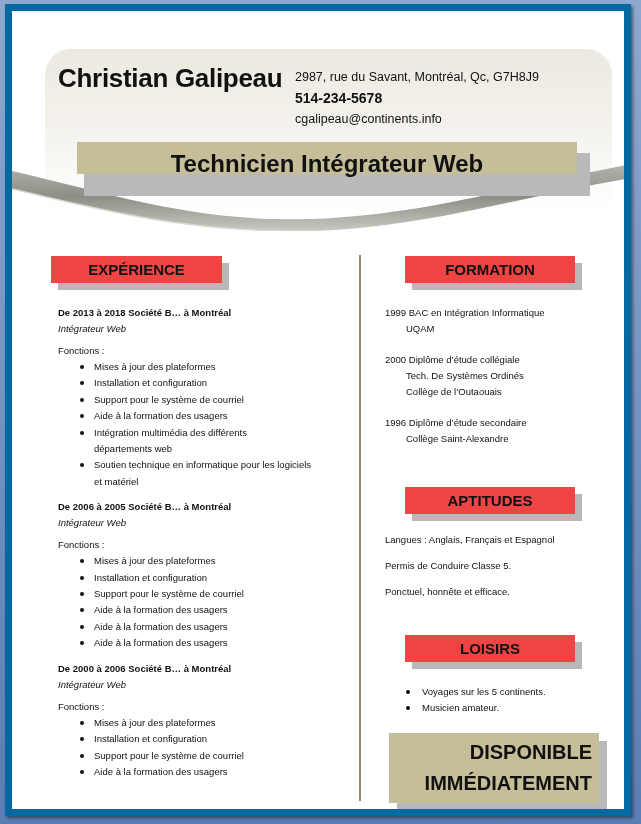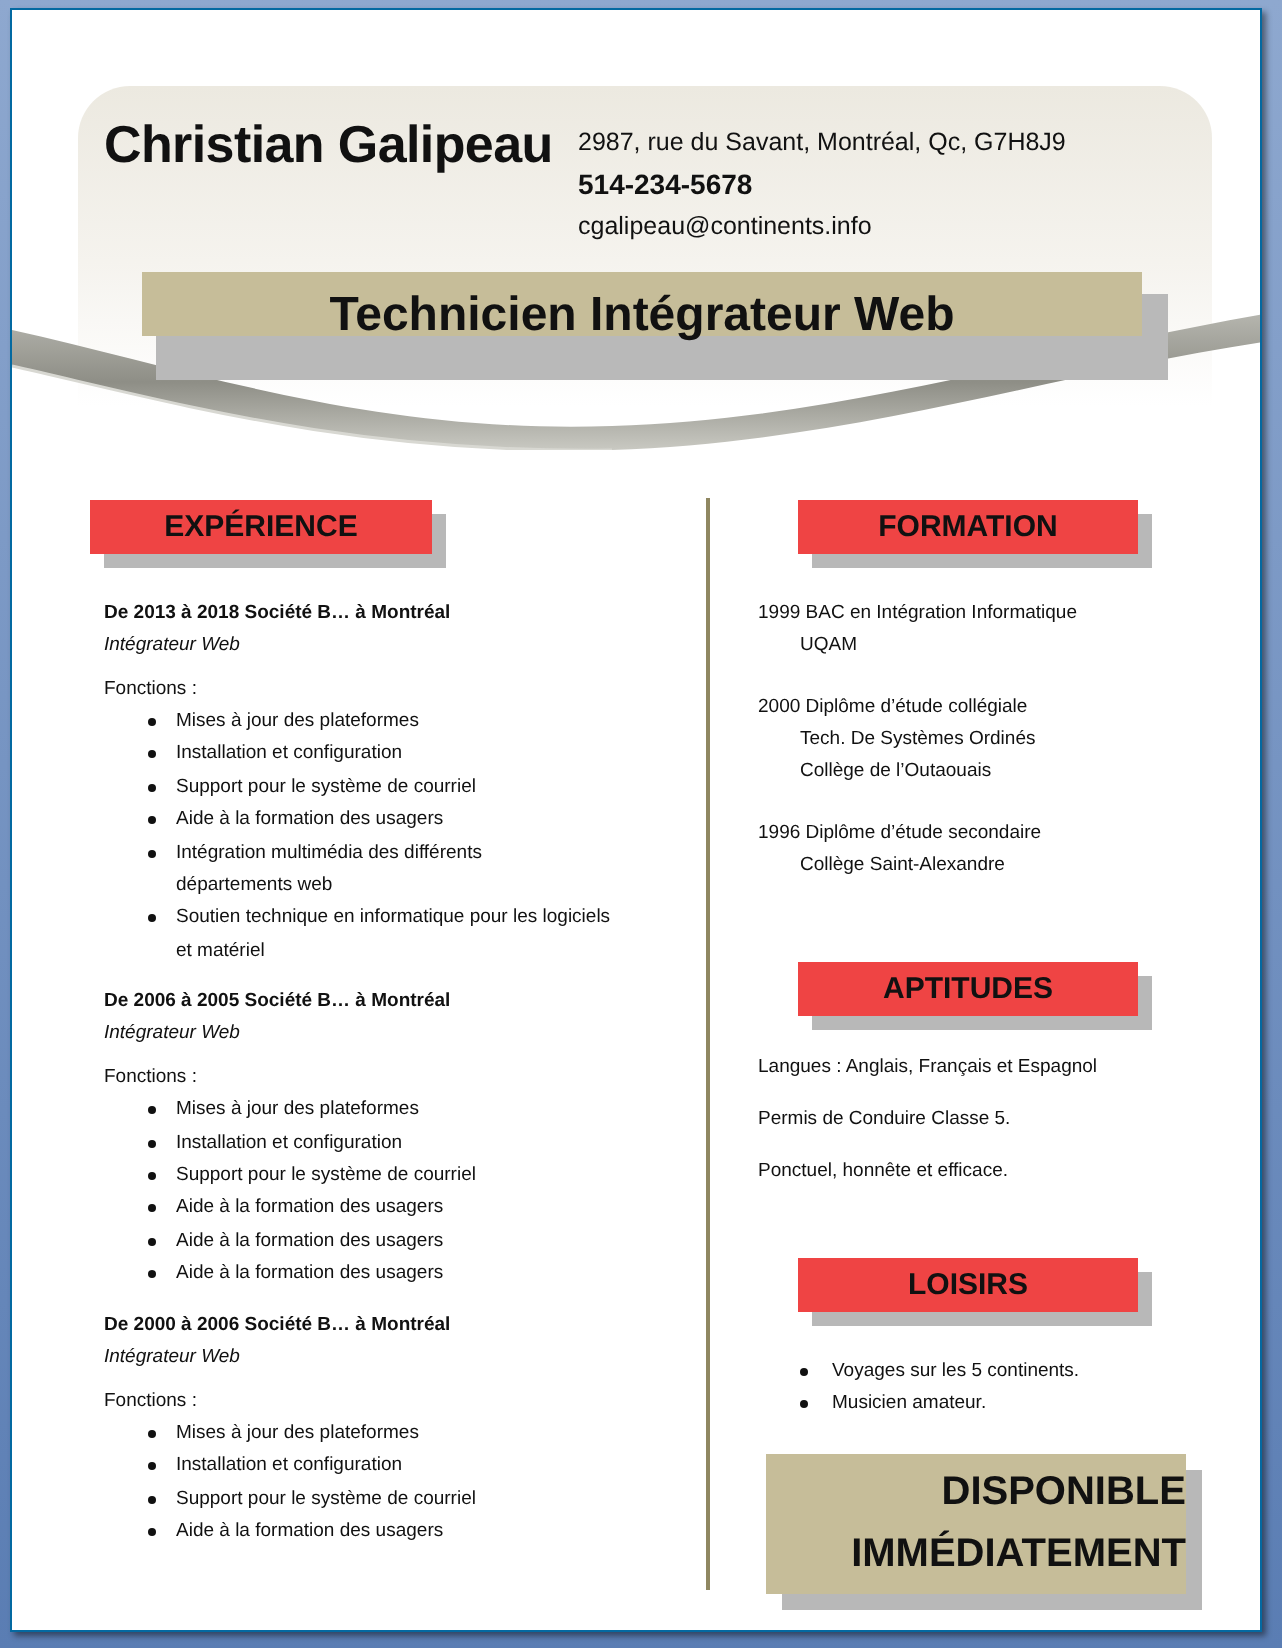--- a/index.html
+++ b/index.html
@@ -9,21 +9,21 @@
       background: linear-gradient(180deg, #8ea8cf 0%, #5a7db3 100%);
       font-family: "Liberation Sans", "DejaVu Sans", sans-serif;
       color: #111;
       position: relative;
     }
     .page {
       position: absolute;
       left: 5px; top: 4px;
       width: 626px; height: 812px;
       background: #fff;
-      border: 1px solid #0369a1;
+      border: 7px solid #0369a1;
       box-shadow: 2px 2px 3px rgba(0,0,0,0.45);
       overflow: hidden;
     }
     
     .header-box {
       position: absolute;
       left: 33px; top: 38px;
       width: 567px; height: 160px;
       border-radius: 26px 26px 0 0;
       background: linear-gradient(180deg, #ece9e0 0%, #f5f3ee 55%, #ffffff 100%);
@@ -115,20 +115,21 @@
       left: 385px; top: 730px;
       width: 210px; height: 70px;
       background: #b8b8b8;
     }
     .dispo {
       position: absolute;
       left: 377px; top: 722px;
       width: 210px; height: 70px;
       background: #c6bd99;
       text-align: right;
+      padding-right: 7px;
       padding-top: 4px;
       font-size: 20px;
       font-weight: bold;
       line-height: 31px;
       color: #111;
     }
   </style>
 </head>
 <body>
 

